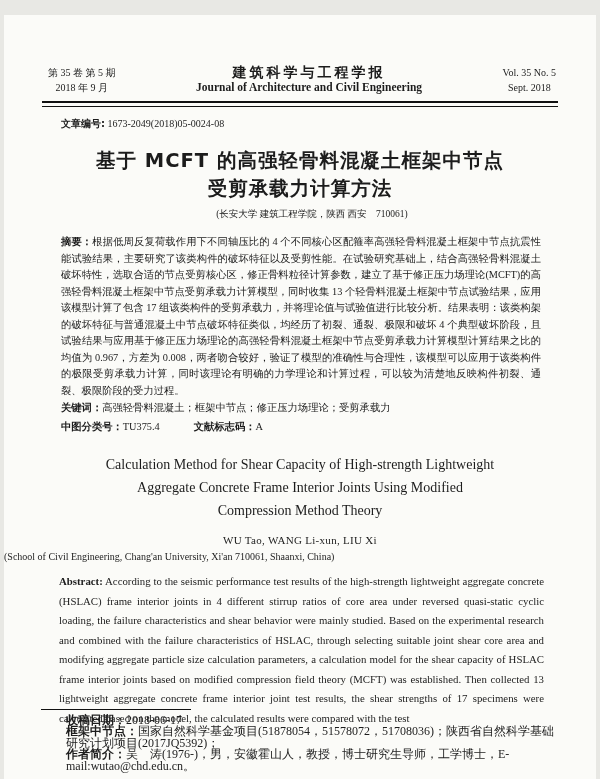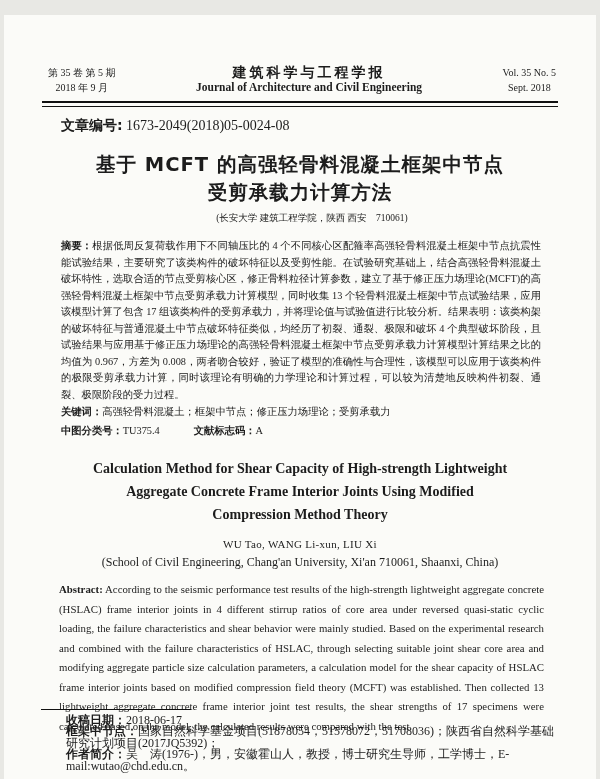--- a/index.html
+++ b/index.html
@@ -12,43 +12,43 @@
   .jheader{
     display:flex;justify-content:space-between;align-items:flex-end;
     padding:50px 40px 6px 44px;
   }
   .jh-col{text-align:center;line-height:15px;}
   .jh-left,.jh-right{font-size:10px;white-space:nowrap;}
   .jh-center .cn{font-size:14px;font-weight:bold;letter-spacing:3px;font-family:"DejaVu Sans","Liberation Sans",sans-serif;}
   .jh-center .en{font-size:11.5px;font-weight:bold;}
   .double-rule{margin:0 38px;height:3px;border-top:2px solid #111;border-bottom:1.2px solid #111;}
   
-  .artno{margin:10px 40px 0 57px;font-size:14px;}
+  .artno{margin:10px 40px 0 57px;font-size:10px;}
   .artno b{font-family:"DejaVu Sans","Liberation Sans",sans-serif;}
   
   .title-cn{
     margin-top:16px;text-align:center;font-weight:bold;font-size:19.5px;line-height:28px;
     font-family:"DejaVu Sans","Liberation Sans",sans-serif;letter-spacing:1px;
   }
   .authors-cn{text-align:center;margin-top:11px;font-size:12.5px;letter-spacing:2px;}
   .affil-cn{text-align:center;margin-top:5px;font-size:9.5px;padding-left:24px;}
   
   .abs-cn{
     margin:12px 55px 0 57px;font-size:10.3px;line-height:16.5px;text-align:justify;
   }
   .abs-cn b,.kw b,.clc b{font-family:"DejaVu Sans","Liberation Sans",sans-serif;}
   .kw{margin:0 55px 0 57px;font-size:10.3px;line-height:16.5px;text-align:left;}
   .clc{margin:1px 55px 0 57px;font-size:10.3px;line-height:16.5px;}
   .clc .gap{display:inline-block;width:34px;}
   
   .title-en{
-    margin-top:18px;text-align:center;font-weight:bold;font-size:14px;line-height:23px;
+    margin-top:18px;text-align:center;font-weight:normal;font-size:14px;line-height:23px;
   }
   .authors-en{text-align:center;margin-top:12px;font-size:11px;letter-spacing:.3px;}
-  .affil-en{text-align:center;margin-top:5px;font-size:12px;}
+  .affil-en{margin-top:5px;font-size:10px;}
   .abs-en{
     margin:10px 52px 0 55px;font-size:10.8px;line-height:19.5px;text-align:justify;
   }
   .abs-en b{font-weight:bold;}
   
   .footnotes{
     position:absolute;left:37px;right:40px;bottom:22px;font-size:12px;line-height:11.5px;
   }
   .fn-rule{width:150px;border-top:1px solid #111;margin-bottom:5px;}
   .fn-line{margin-left:25px;}

